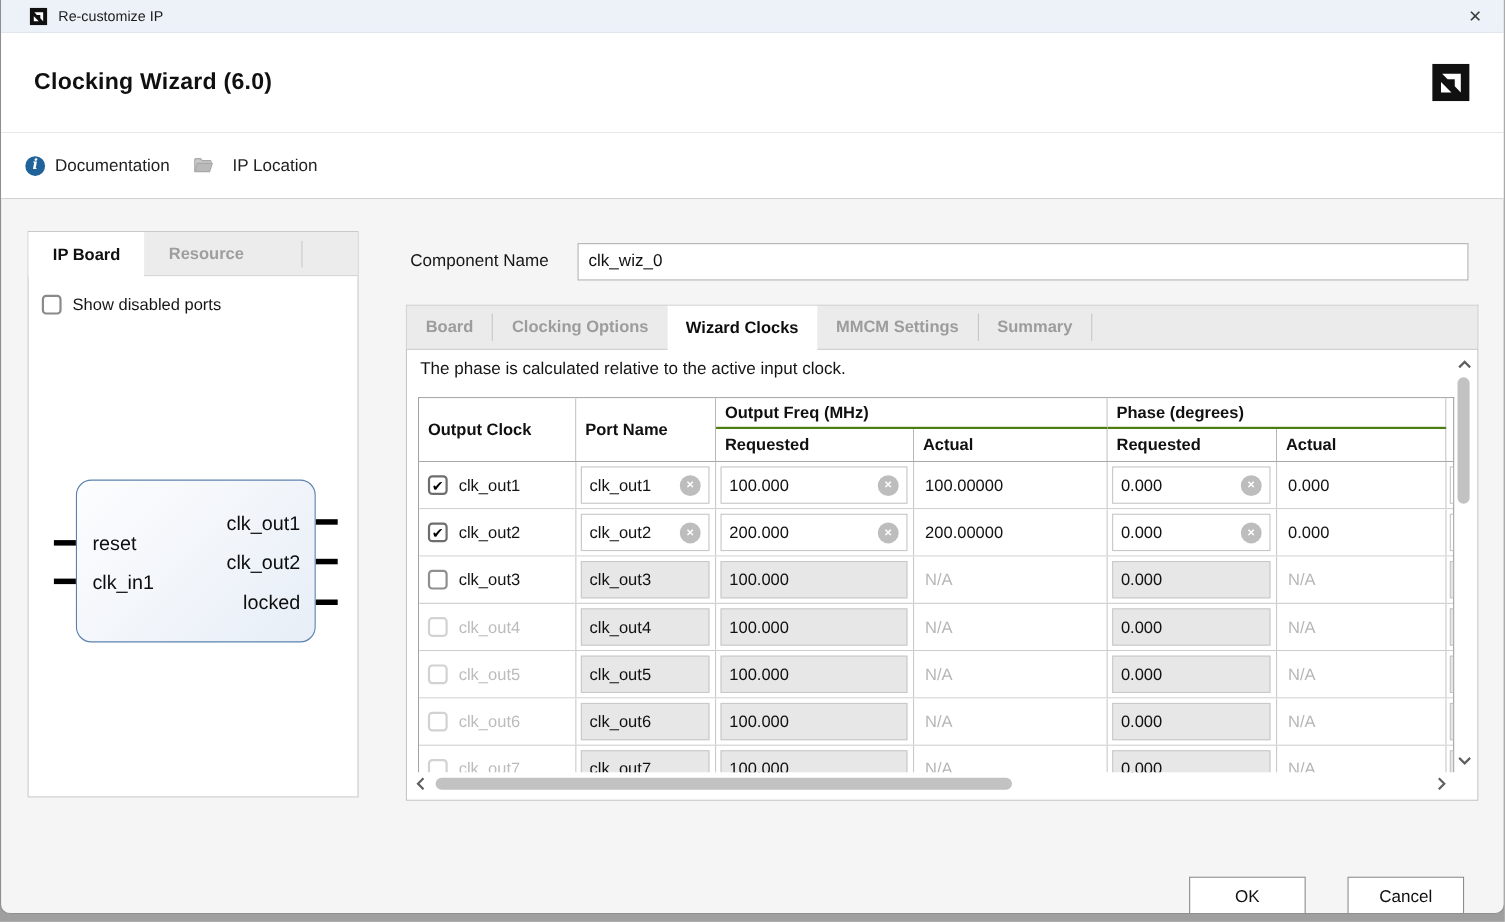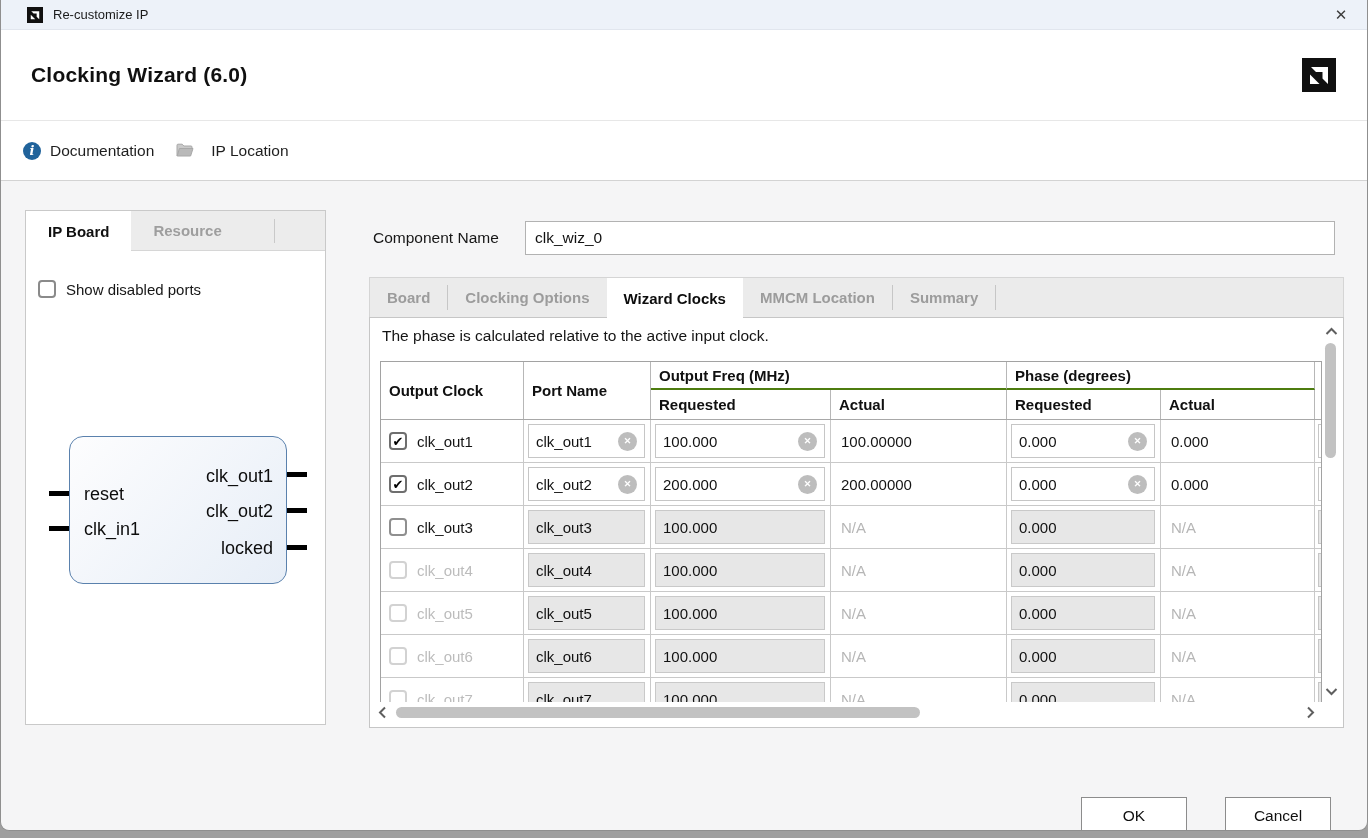--- a/index.html
+++ b/index.html
@@ -34,21 +34,21 @@
              display:flex; align-items:center; justify-content:center; }
 
   
   .left-panel { position:absolute; left:24px; top:210px; width:301px; height:515px;
                 background:#fff; border:1px solid #c9c9c9; }
   .lp-tabs { height:40px; background:#ececec; border-bottom:1px solid #d6d6d6; display:flex; align-items:stretch; }
   .lp-tab { display:flex; align-items:center; padding:0 22px; font-size:15px; font-weight:bold; }
   .lp-tab.active { background:#fff; color:#101010; height:41px; margin-bottom:-1px; }
   .lp-tab.inactive { color:#9e9e9e; }
   .lp-sep { width:1px; height:24px; background:#c9c9c9; align-self:center; margin-left:30px; }
-  .lp-check { position:absolute; left:12px; top:57px; display:flex; align-items:center; gap:10px;margin-top:12px; }
+  .lp-check { position:absolute; left:12px; top:57px; display:flex; align-items:center; gap:10px; }
   .cbx { width:18px; height:18px; border:2px solid #8a8a8a; border-radius:4px; background:#fff; }
   .lp-check-label { font-size:15px; color:#161616; }
 
   .symbol { position:absolute; left:43px; top:225px; width:218px; height:148px;
             border:1.5px solid #5a81ad; border-radius:14px;
             background:linear-gradient(135deg,#fdfdfe 0%,#e7eef7 100%); }
   .stub { position:absolute; width:20px; height:5px; background:#000; }
   .port { position:absolute; font-size:18px; color:#0d0d0d; line-height:20px; }
   .port.r { right:13px; text-align:right; }
   .port.l { left:14px; }
@@ -195,21 +195,21 @@
   </div>
 
   <span class="comp-label">Component Name</span>
   <input class="comp-input" type="text" value="clk_wiz_0" style="">
 
   <div class="main-tabs">
       <div class="m-tab">Board</div>
       <div class="m-sep"></div>
       <div class="m-tab">Clocking Options</div>
       <div class="m-tab active">Wizard Clocks</div>
-      <div class="m-tab">MMCM Location</div>
+      <div class="m-tab">MMCM Settings</div>
       <div class="m-sep"></div>
       <div class="m-tab">Summary</div>
       <div class="m-sep"></div>
     </div>
 
   <div class="main-panel">
     <div class="note">The phase is calculated relative to the active input clock.</div>
 
     <div class="table-wrap">
       <div class="thead">

